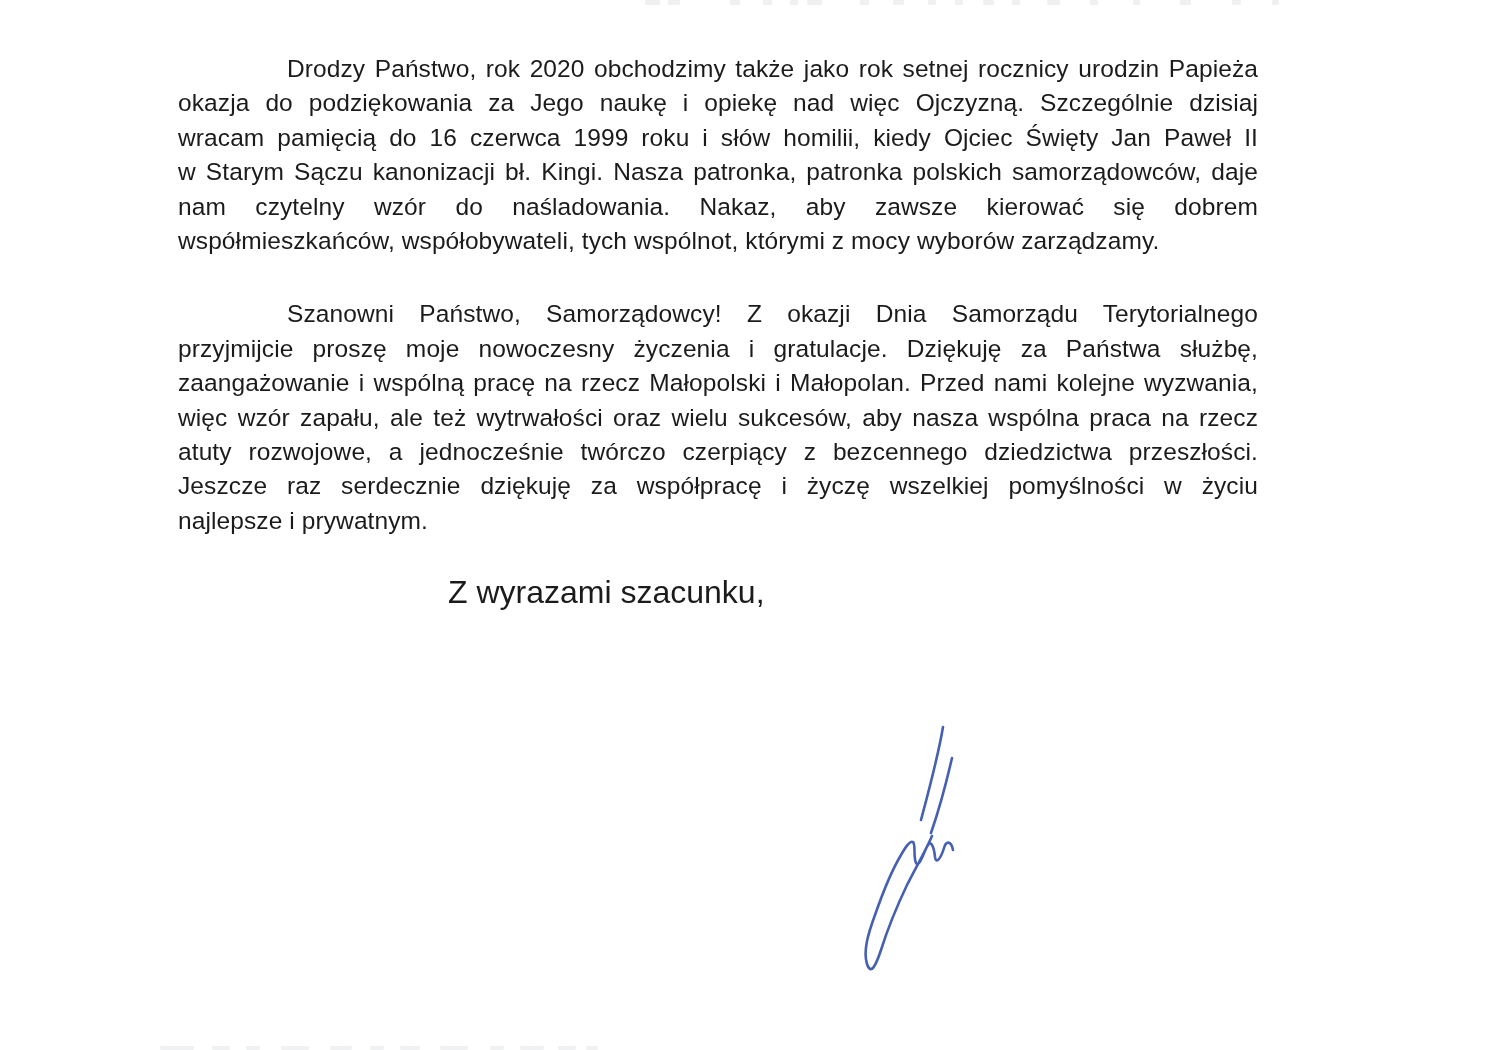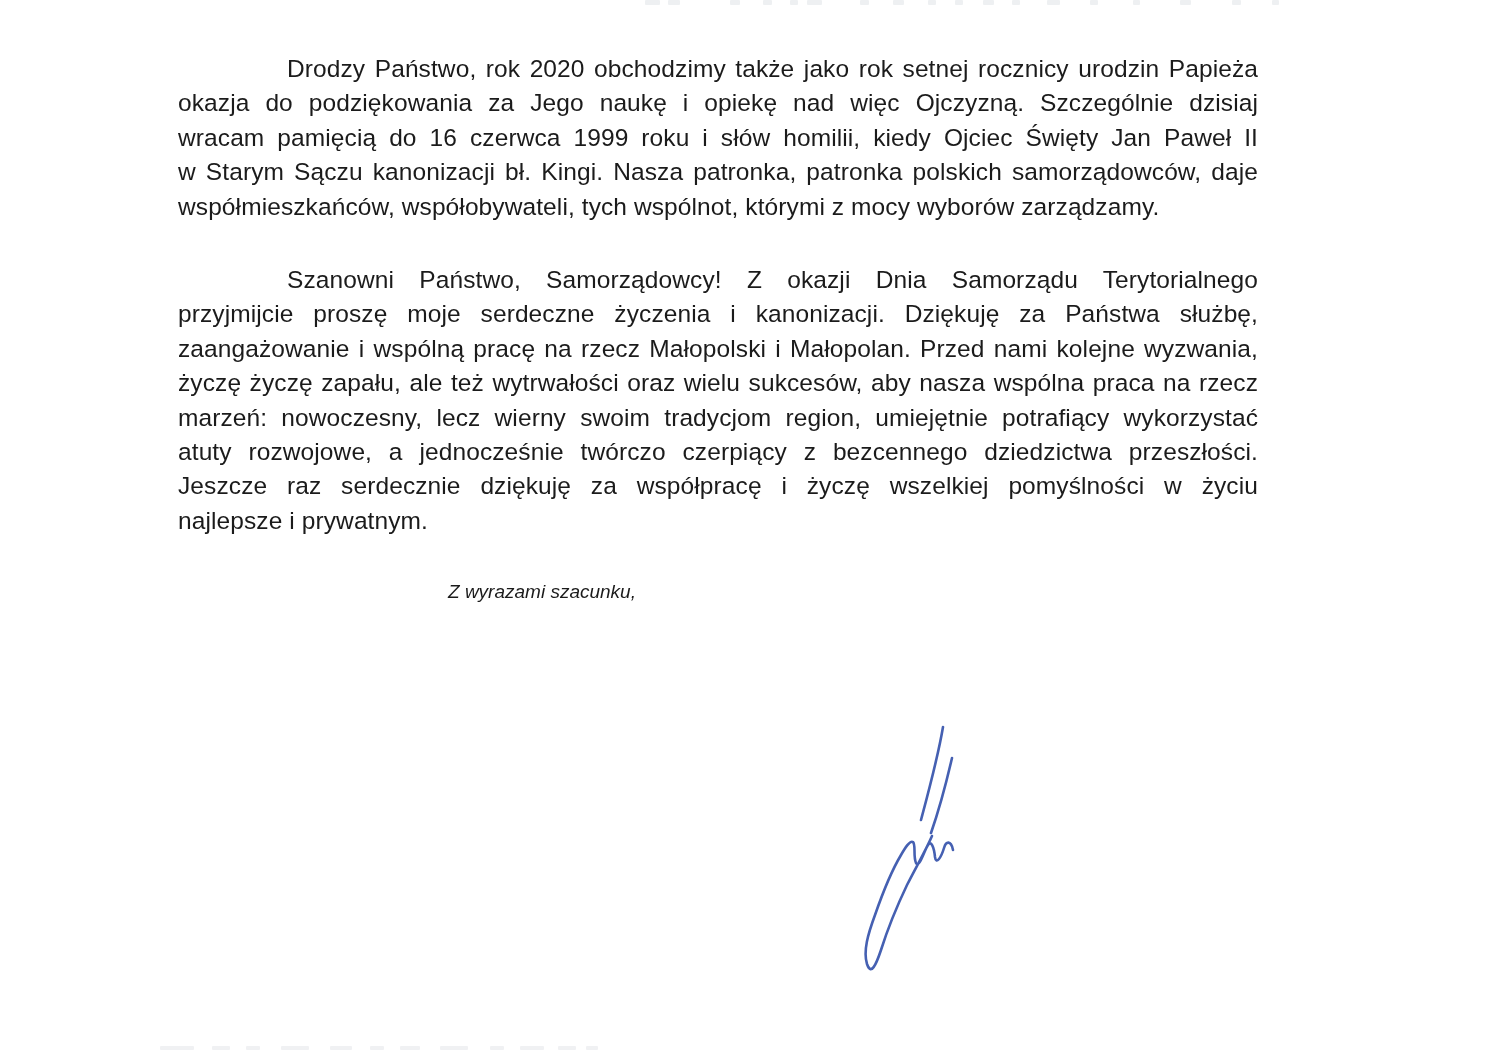--- a/index.html
+++ b/index.html
@@ -31,23 +31,22 @@
     text-align-last: justify;
     overflow: hidden;
     white-space: normal;
     letter-spacing: 0.1px;
   }
   .line.first { text-indent: 109px; }
   .line.last  { text-align-last: left; }
   .closing {
     margin-top: 37px;
     padding-left: 270px;
-    font-size: 19px;
+    font-size: 32px;
     line-height: 34.4px;
-    font-style: italic;
     text-align: left;
     text-align-last: left;
   }
   .signature-svg {
     position: absolute;
     left: 0;
     top: 0;
     width: 1500px;
     height: 1050px;
     pointer-events: none;
@@ -84,28 +83,28 @@
     <span class="artifact top" style="left: 1272px; width: 7px;"></span>
   </div>
 
 <div class="letter-body">
   <div>
       <div class="paragraph">
         <div class="line first">Drodzy Państwo, rok 2020 obchodzimy także jako rok setnej rocznicy urodzin Papieża</div>
         <div class="line">okazja do podziękowania za Jego naukę i opiekę nad więc Ojczyzną. Szczególnie dzisiaj</div>
         <div class="line">wracam pamięcią do 16 czerwca 1999 roku i słów homilii, kiedy Ojciec Święty Jan Paweł II dokonał</div>
         <div class="line">w Starym Sączu kanonizacji bł. Kingi. Nasza patronka, patronka polskich samorządowców, daje</div>
+        <div class="line">nam czytelny wzór do naśladowania. Nakaz, aby zawsze kierować się dobrem</div>
         <div class="line last">współmieszkańców, współobywateli, tych wspólnot, którymi z mocy wyborów zarządzamy.</div>
       </div>
       <div class="paragraph">
         <div class="line first">Szanowni Państwo, Samorządowcy! Z okazji Dnia Samorządu Terytorialnego</div>
-        <div class="line">przyjmijcie proszę moje serdeczne życzenia i kanonizacji. Dziękuję za Państwa służbę,</div>
+        <div class="line">przyjmijcie proszę moje nowoczesny życzenia i gratulacje. Dziękuję za Państwa służbę,</div>
         <div class="line">zaangażowanie i wspólną pracę na rzecz Małopolski i Małopolan. Przed nami kolejne wyzwania,</div>
-        <div class="line">życzę życzę zapału, ale też wytrwałości oraz wielu sukcesów, aby nasza wspólna praca na rzecz</div>
-        <div class="line">marzeń: nowoczesny, lecz wierny swoim tradycjom region, umiejętnie potrafiący wykorzystać</div>
+        <div class="line">więc wzór zapału, ale też wytrwałości oraz wielu sukcesów, aby nasza wspólna praca na rzecz</div>
         <div class="line">atuty rozwojowe, a jednocześnie twórczo czerpiący z bezcennego dziedzictwa przeszłości.</div>
         <div class="line">Jeszcze raz serdecznie dziękuję za współpracę i życzę wszelkiej pomyślności w życiu</div>
         <div class="line last">najlepsze i prywatnym.</div>
       </div>
     </div>
   <div class="closing">Z wyrazami szacunku,</div>
 </div>
 
 <svg class="signature-svg" viewBox="0 0 1500 1050" xmlns="http://www.w3.org/2000/svg">
   <g fill="none" stroke-width="2.6" stroke-linecap="round" stroke-linejoin="round" stroke="#4560b2">

